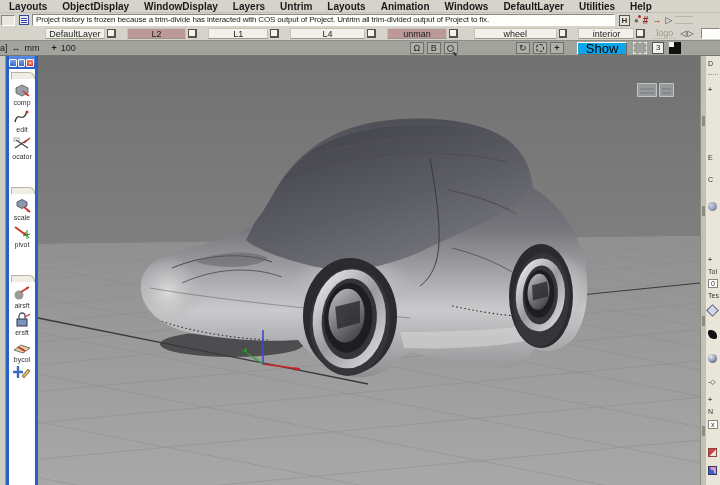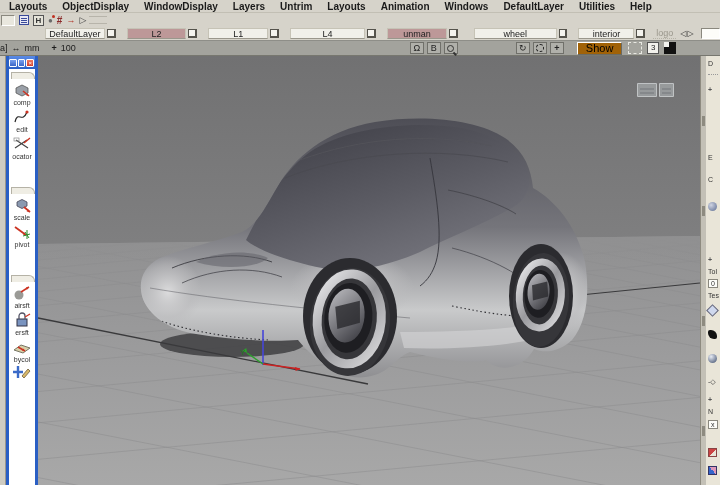--- a/index.html
+++ b/index.html
@@ -31,21 +31,21 @@
   .logo-label { color:#9a978c; font-size:9px; padding:0 3px; border-bottom:1px dotted #b5b2a6; }
   .layer-arrows { font-size:8px; color:#333; letter-spacing:1px; margin-left:4px; }
   .layer-endbox { width:20px; height:11px; background:#fdfdf9; border:1px solid #8a887e; border-right-color:#fff; border-bottom-color:#fff; margin-left:6px; }
 
   .toolbar-row { height:16px; background:var(--toolbar-gray,#a3a39d); display:flex; align-items:center; font-size:9px; color:#1d1d1d; border-top:1px solid #8e8e88; border-bottom:1px solid #77776f; }
   .tb-text { margin-right:4px; white-space:nowrap; }
   .tb-ico { width:14px; height:12px; border:1px solid #70706a; background:#b0b0aa; display:flex; align-items:center; justify-content:center; font-size:9px; margin-right:3px; color:#222; }
   .magnifier { width:7px; height:7px; border:1.5px solid #333; border-radius:50%; position:relative; }
   .magnifier:after { content:""; position:absolute; width:4px; height:1.5px; background:#333; transform:rotate(45deg); left:5px; top:7px; }
   .dashed-circle { width:8px; height:8px; border:1px dashed #222; border-radius:50%; }
-  .show-btn { height:13px; padding:0 8px; background:#a16207; border:1px solid #fff; border-right-color:#6a6a64; border-bottom-color:#6a6a64; font-size:11px; line-height:11px; margin:0 6px 0 10px; }
+  .show-btn { height:13px; padding:0 8px; background:#0ea5e9; border:1px solid #fff; border-right-color:#6a6a64; border-bottom-color:#6a6a64; font-size:13px; line-height:11px; margin:0 6px 0 10px; }
   .dash-box { width:14px; height:12px; border:1px dashed #e8e8e2; margin-right:5px; }
   .three-box { width:12px; height:12px; background:#f2f1ec; border:1px solid #555; font-size:8px; text-align:center; line-height:10px; margin-right:5px; }
   .bw-box { width:12px; height:12px; background:#111; position:relative; margin-right:4px; }
   .bw-box:after { content:""; position:absolute; left:0; top:0; width:5px; height:5px; background:#f4f4f0; }
 
   
   .main { position:relative; height:429px; background:#747475; }
   .left-strip { position:absolute; left:0; top:0; width:6px; height:429px; background:#cfccc2; border-right:1px solid #9a978c; }
   .palette { position:absolute; left:6px; top:0; width:32px; height:429px; background:#fff; border-left:3px solid var(--xp-blue,#2a5fc4); border-right:3px solid var(--xp-blue,#2a5fc4); }
   .palette-title { height:13px; background:linear-gradient(#5a8ae6,var(--xp-blue,#2a5fc4)); display:flex; align-items:center; justify-content:flex-end; gap:1px; padding-right:1px; }
@@ -82,20 +82,21 @@
   <span class="menu-item">Animation</span>
   <span class="menu-item">Windows</span>
   <span class="menu-item">DefaultLayer</span>
   <span class="menu-item">Utilities</span>
   <span class="menu-item">Help</span>
 </div>
 
 <div class="status-row">
   <div class="stub-box"></div>
   <div class="doc-icon"></div>
+  <div class="message-field">Project history is frozen because a trim-divide has interacted with COS output of Project.  Untrim all trim-divided output of Project to fix.</div>
   <div class="status-icons">
     <span class="hist-icon">H</span>
     <span class="dot-icon">●</span>
     <span class="hash-icon">#</span>
     <span class="flag-icon">→</span>
     <span class="play-icon">▷</span>
   </div>
   <div class="grip"></div>
 </div>
 

